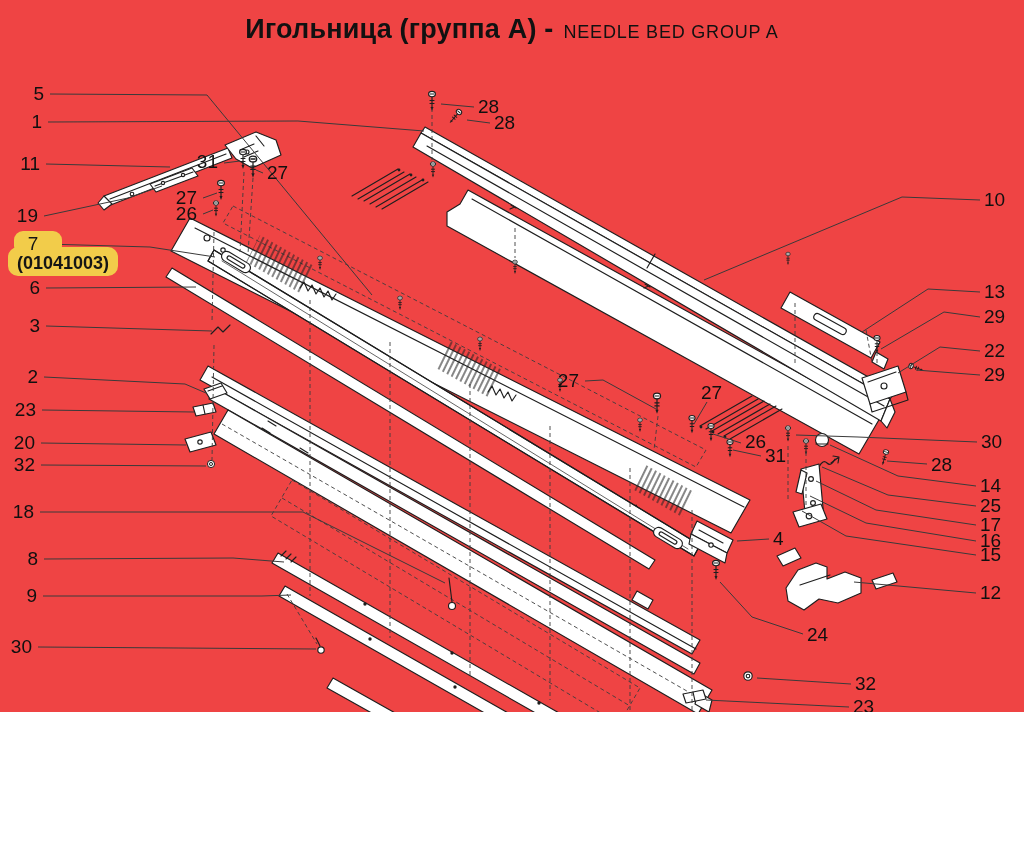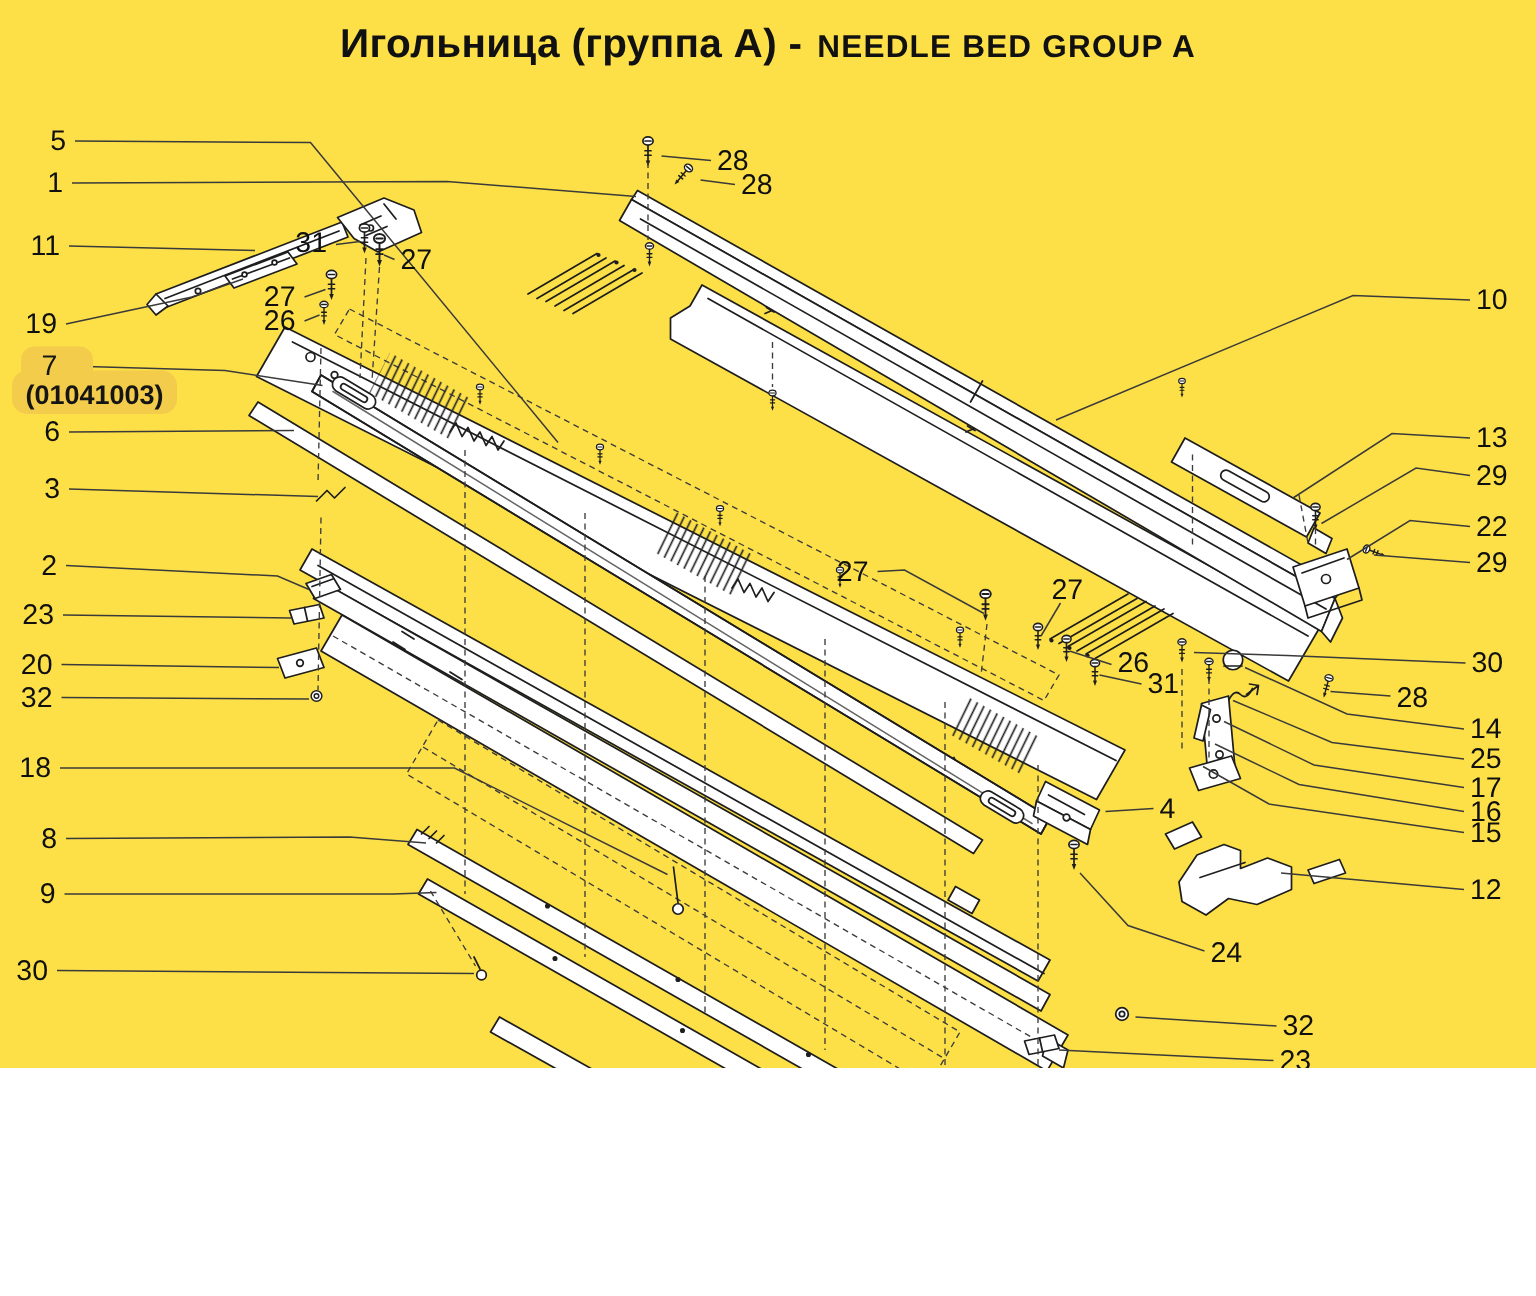--- a/index.html
+++ b/index.html
@@ -1,21 +1,21 @@
 <!DOCTYPE html>
 <html><head>
 <meta charset="utf-8">
 <style>
   html,body{margin:0;padding:0;background:#fff;}
-  .stage{position:relative;width:1024px;height:712px;background:#fde047;overflow:hidden;
+  .stage{position:relative;width:1024px;height:712px;background:#ef4444;overflow:hidden;
          font-family:"Liberation Sans",sans-serif;}
   .titlebar{position:absolute;top:14px;left:0;width:100%;display:flex;
             justify-content:center;align-items:baseline;gap:10px;z-index:5;}
   .title-ru{font-size:27px;font-weight:bold;color:#111;letter-spacing:0.2px;}
-  .title-en{font-size:21px;font-weight:bold;color:#111;letter-spacing:0.8px;}
+  .title-en{font-size:18px;font-weight:normal;color:#111;letter-spacing:0.8px;}
   svg{position:absolute;top:0;left:0;}
   .ln{fill:none;stroke:#1e1e1e;stroke-width:1.15;stroke-linecap:round;stroke-linejoin:round;}
   .fw{fill:#ffffff;stroke:#1e1e1e;stroke-width:1.15;stroke-linejoin:round;}
   .fd{fill:#1e1e1e;stroke:none;}
   .dsh{fill:none;stroke:#3c3c3c;stroke-width:0.9;stroke-dasharray:4 3;}
   .leader{fill:none;stroke:#3a3a3a;stroke-width:1;}
   .callout{font:19px "Liberation Sans",sans-serif;fill:#101010;}
   .badge-num{font:19px "Liberation Sans",sans-serif;fill:#151515;}
   .badge-code{font:bold 18px "Liberation Sans",sans-serif;fill:#151515;}
 </style>

